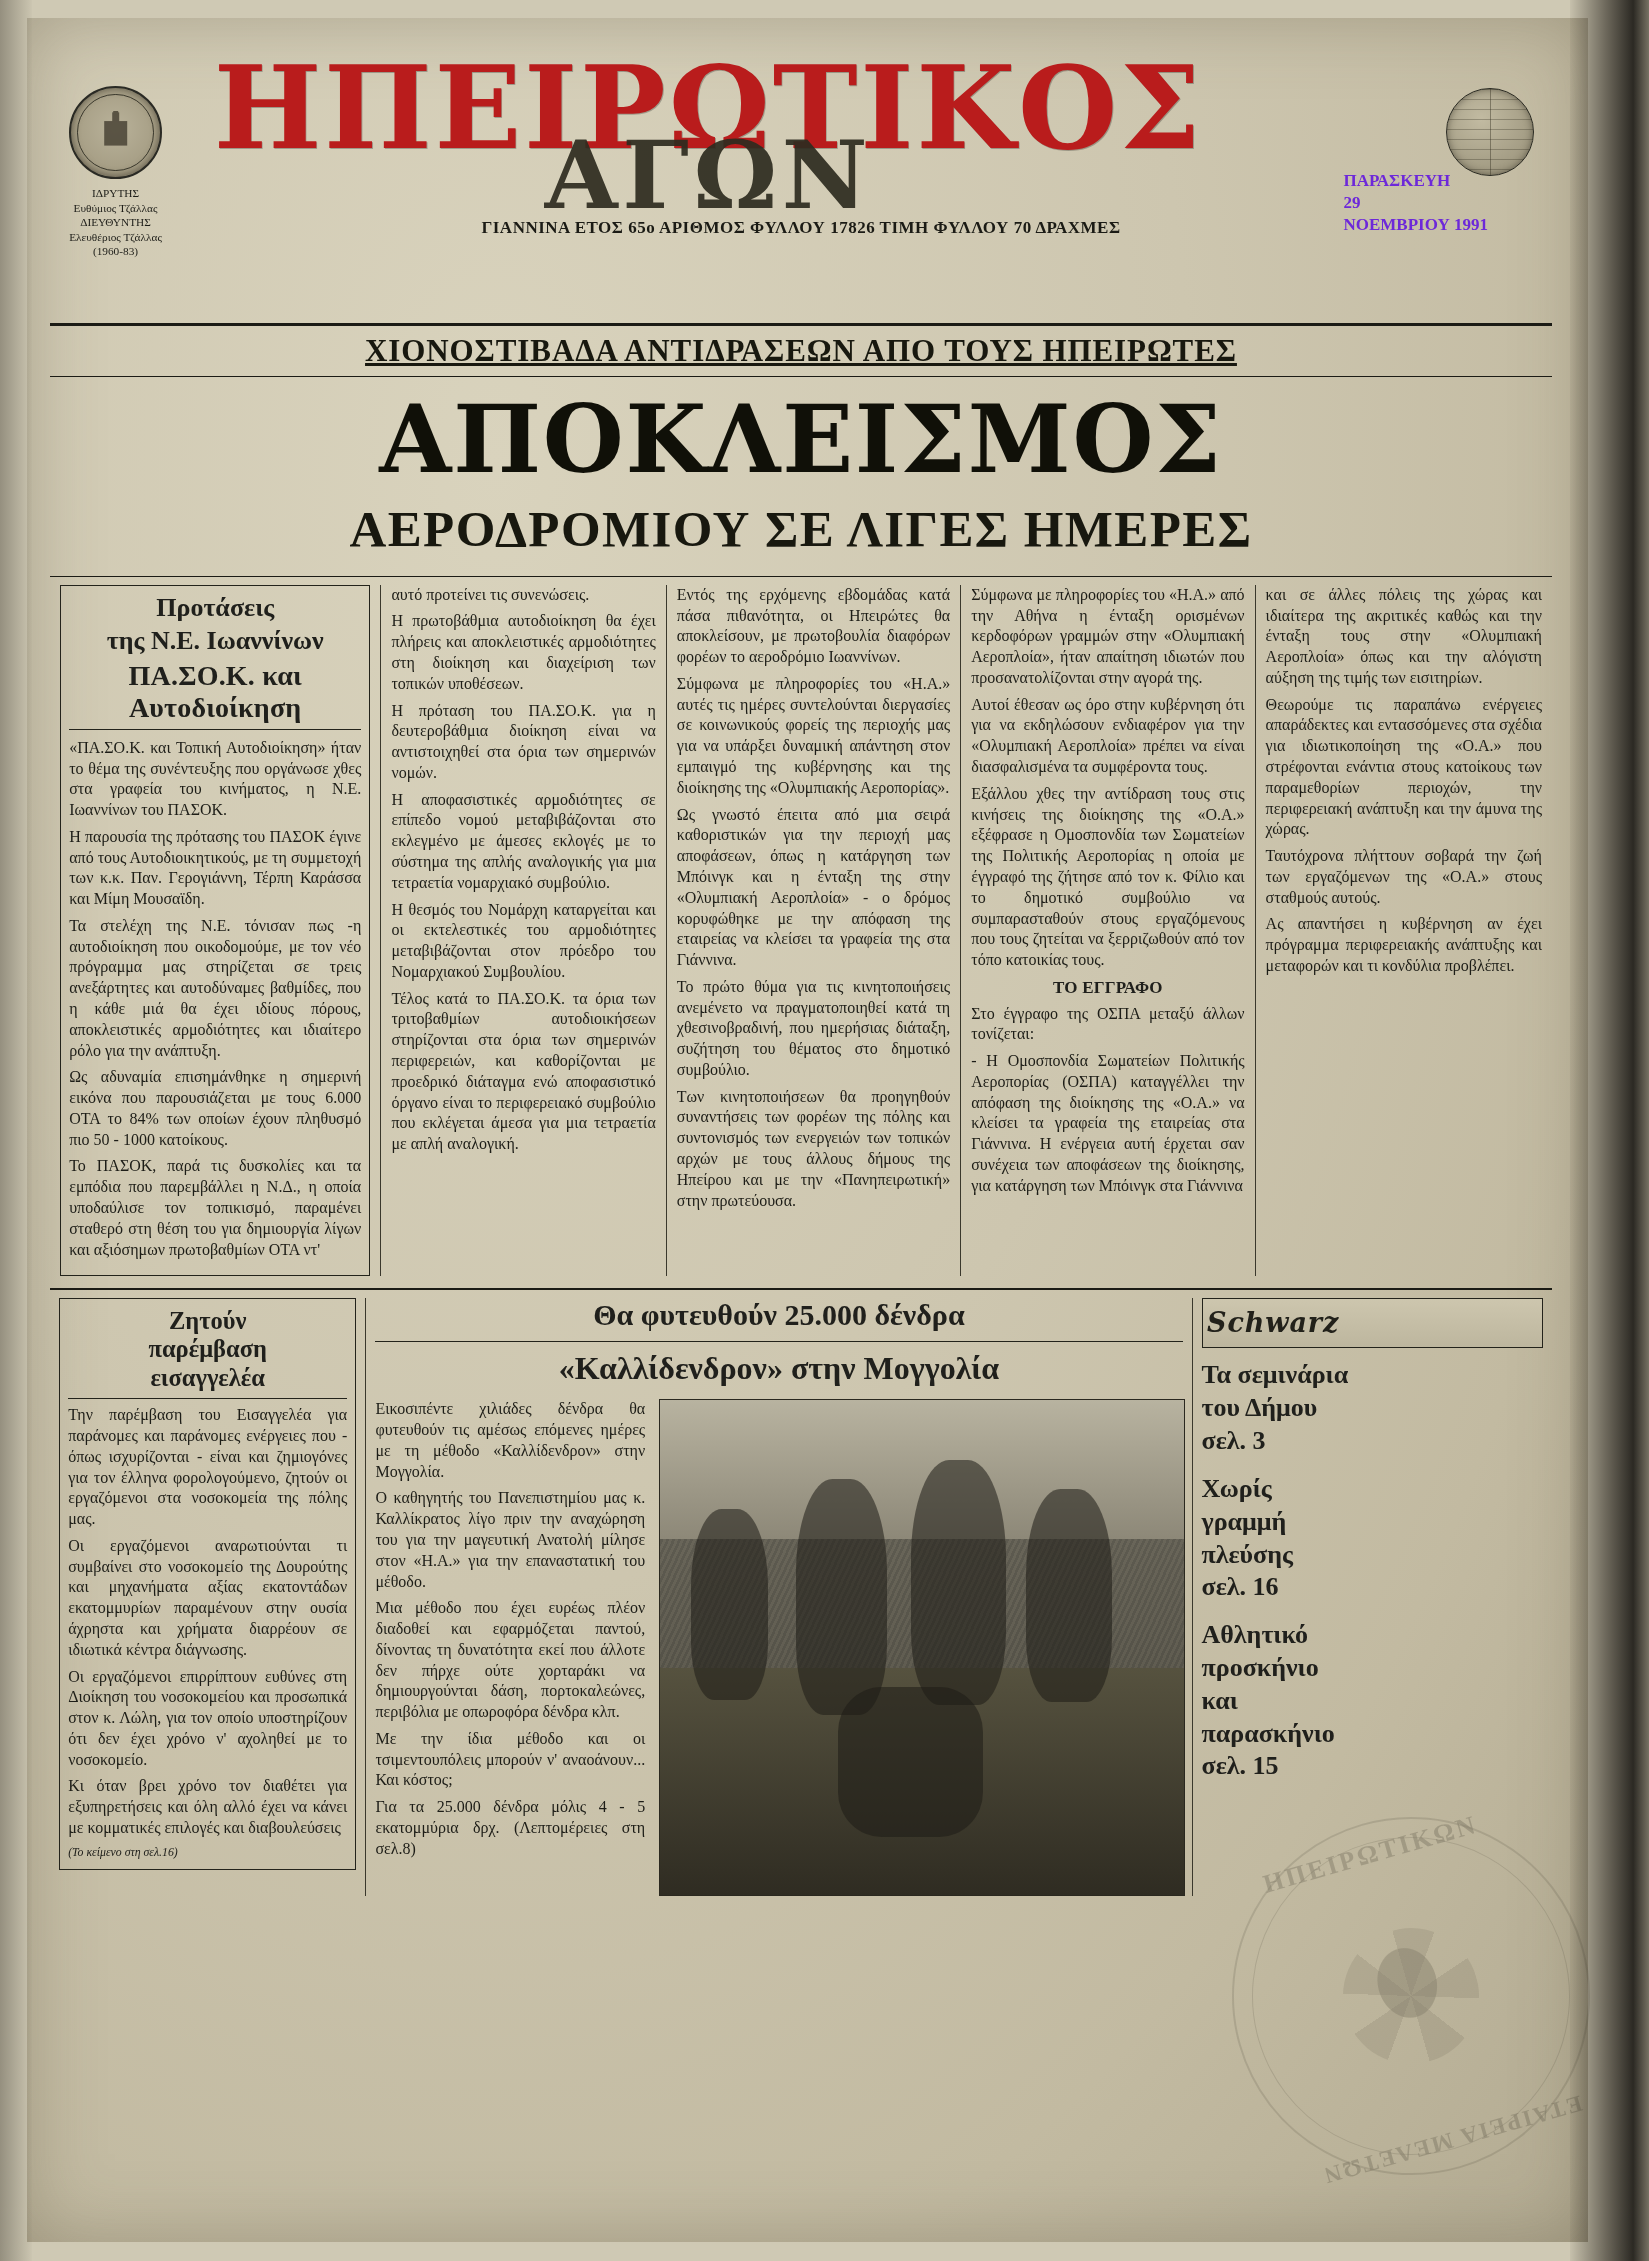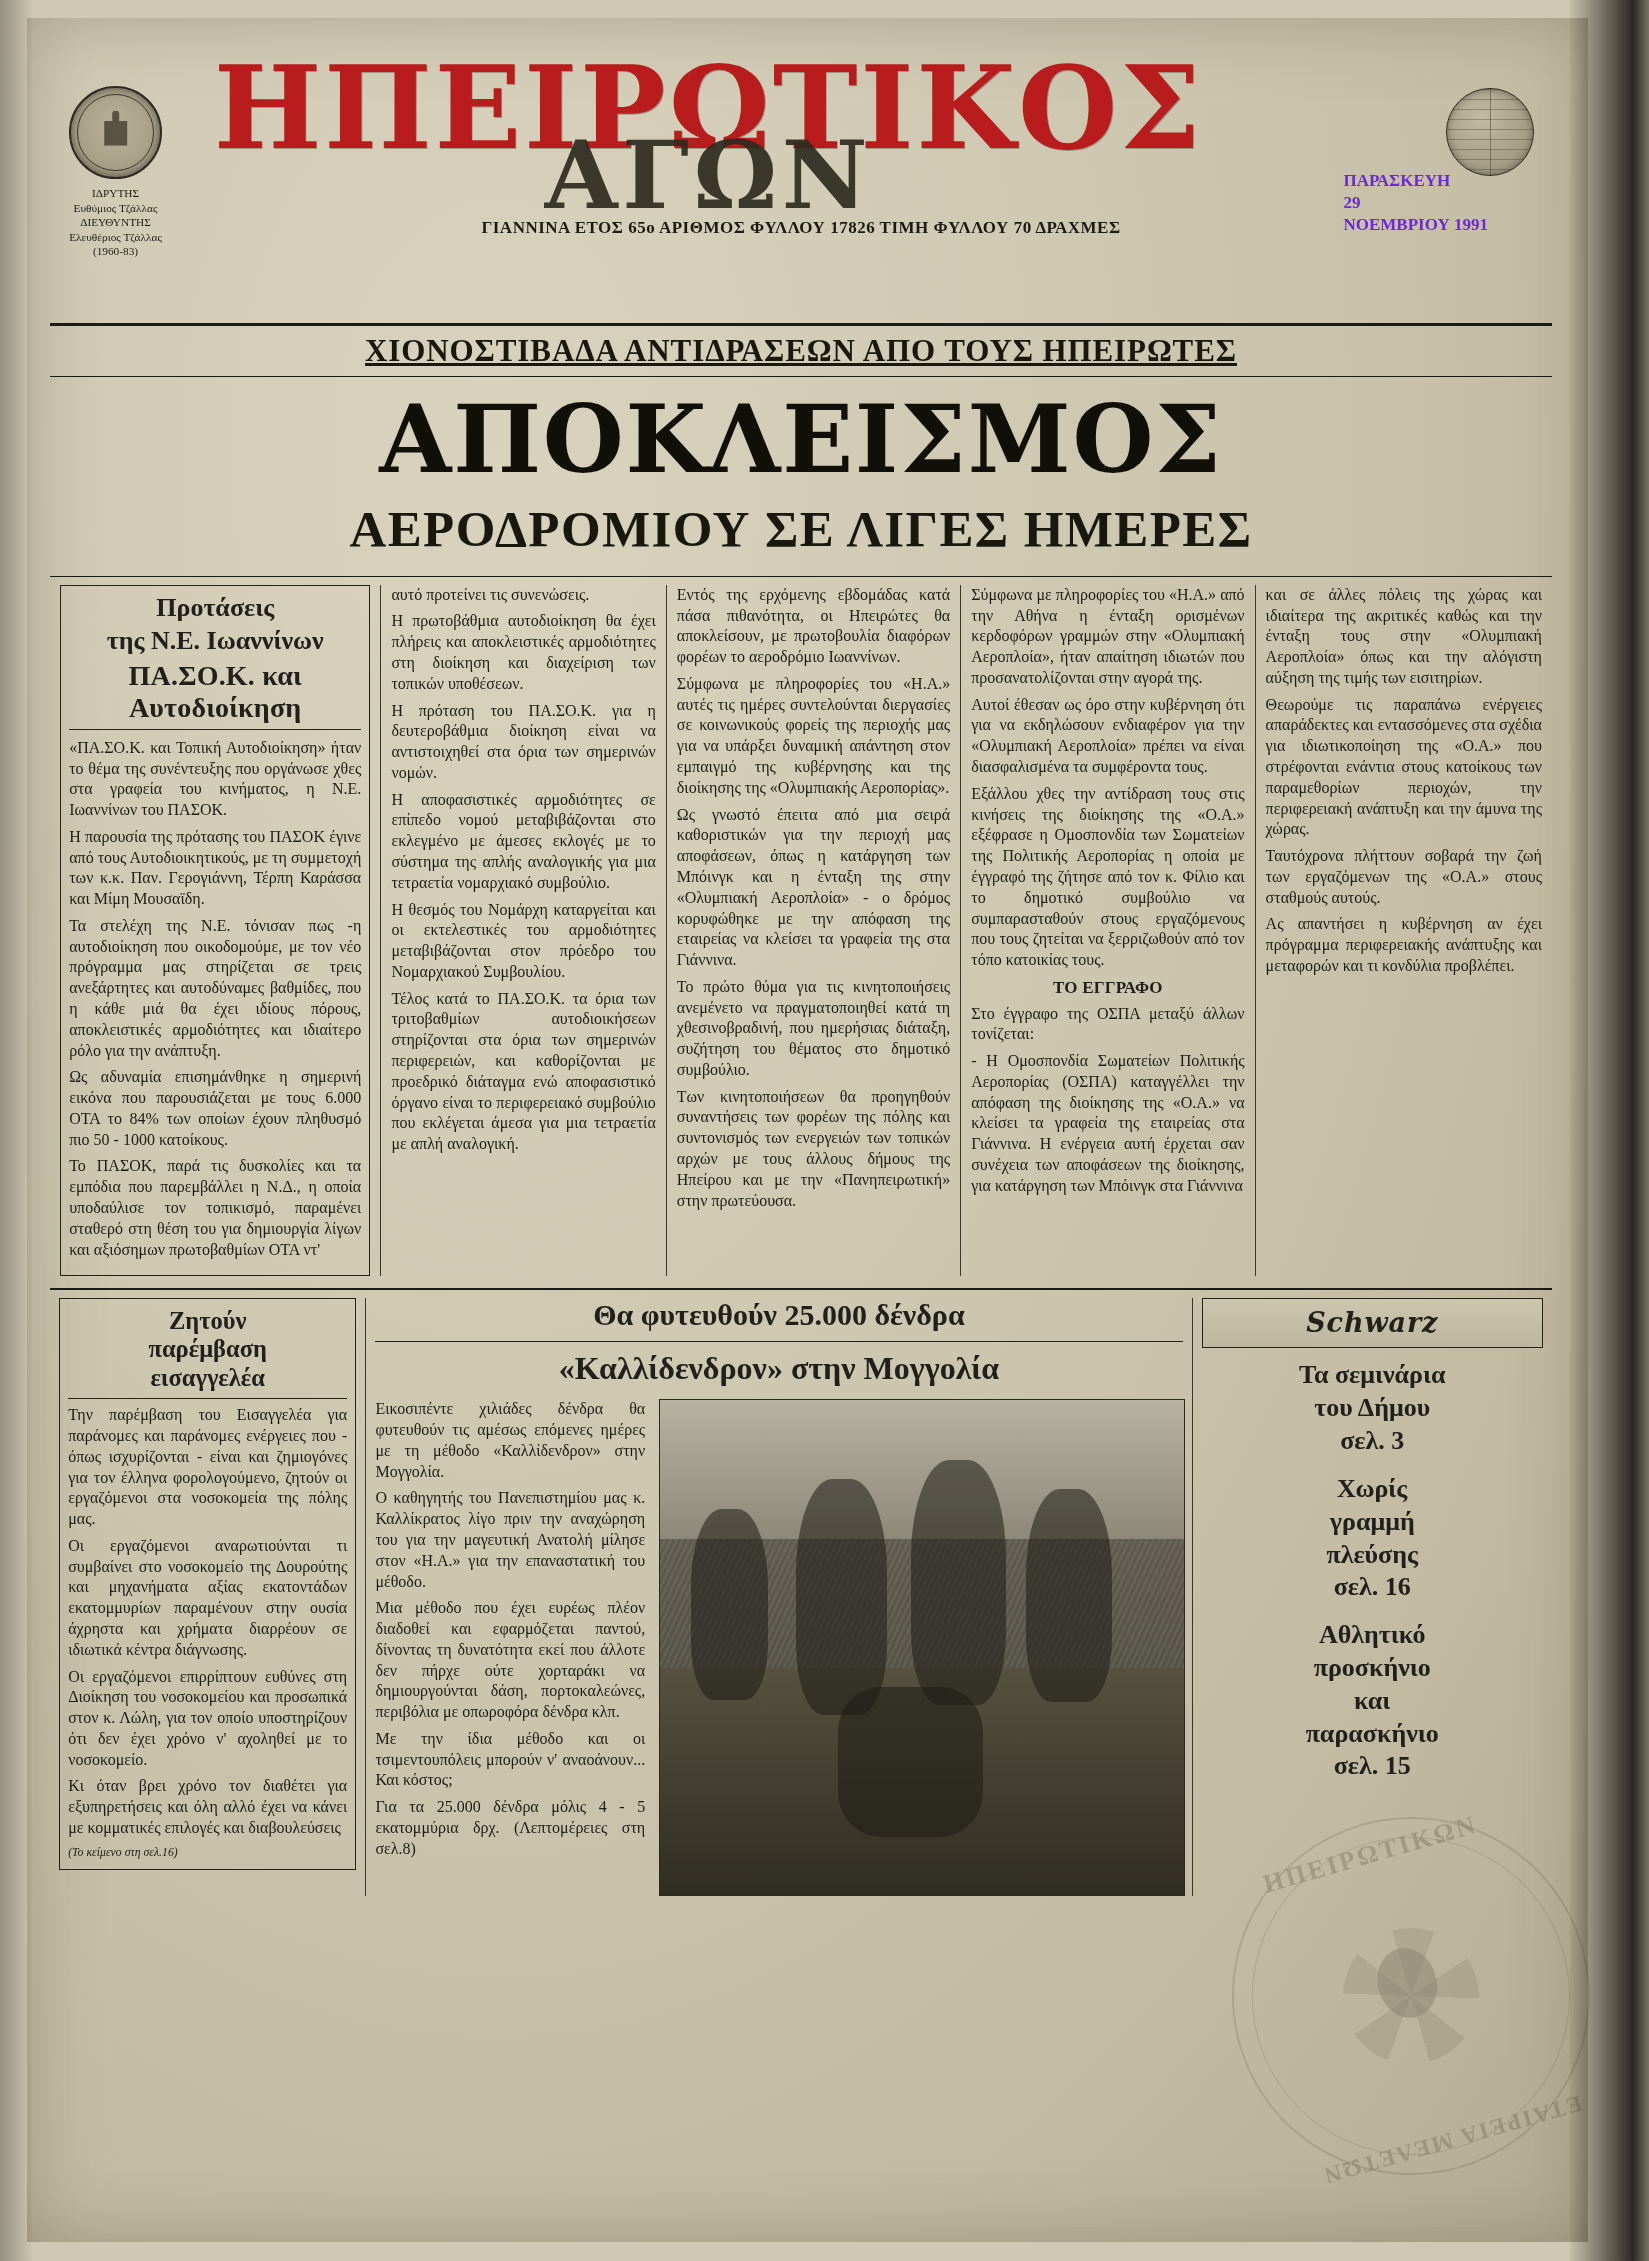--- a/index.html
+++ b/index.html
@@ -295,21 +295,21 @@
   }
   .photo .sky {
     position:absolute; left:0; right:0; top:0; height:28%;
     background: linear-gradient(to bottom, #b8b3a0, #8d8878);
   }
   .photo .ground {
     position:absolute; left:0; right:0; bottom:0; height:46%;
     background: linear-gradient(to bottom, #56523f, #2f2c22);
   }
 
-  .ads-col { text-align: center; }
+  .ads-col { text-align: left; }
   .ad-logo {
     border: 1.4px solid #23231b;
     padding: 8.2px 4.5px;
     margin-bottom: 11.8px;
     font-family: "DejaVu Serif", "Liberation Serif", serif;
     font-style: italic;
     font-weight: 700;
     font-size: 27px;
     letter-spacing: 0.9px;
     color: #22211a;

